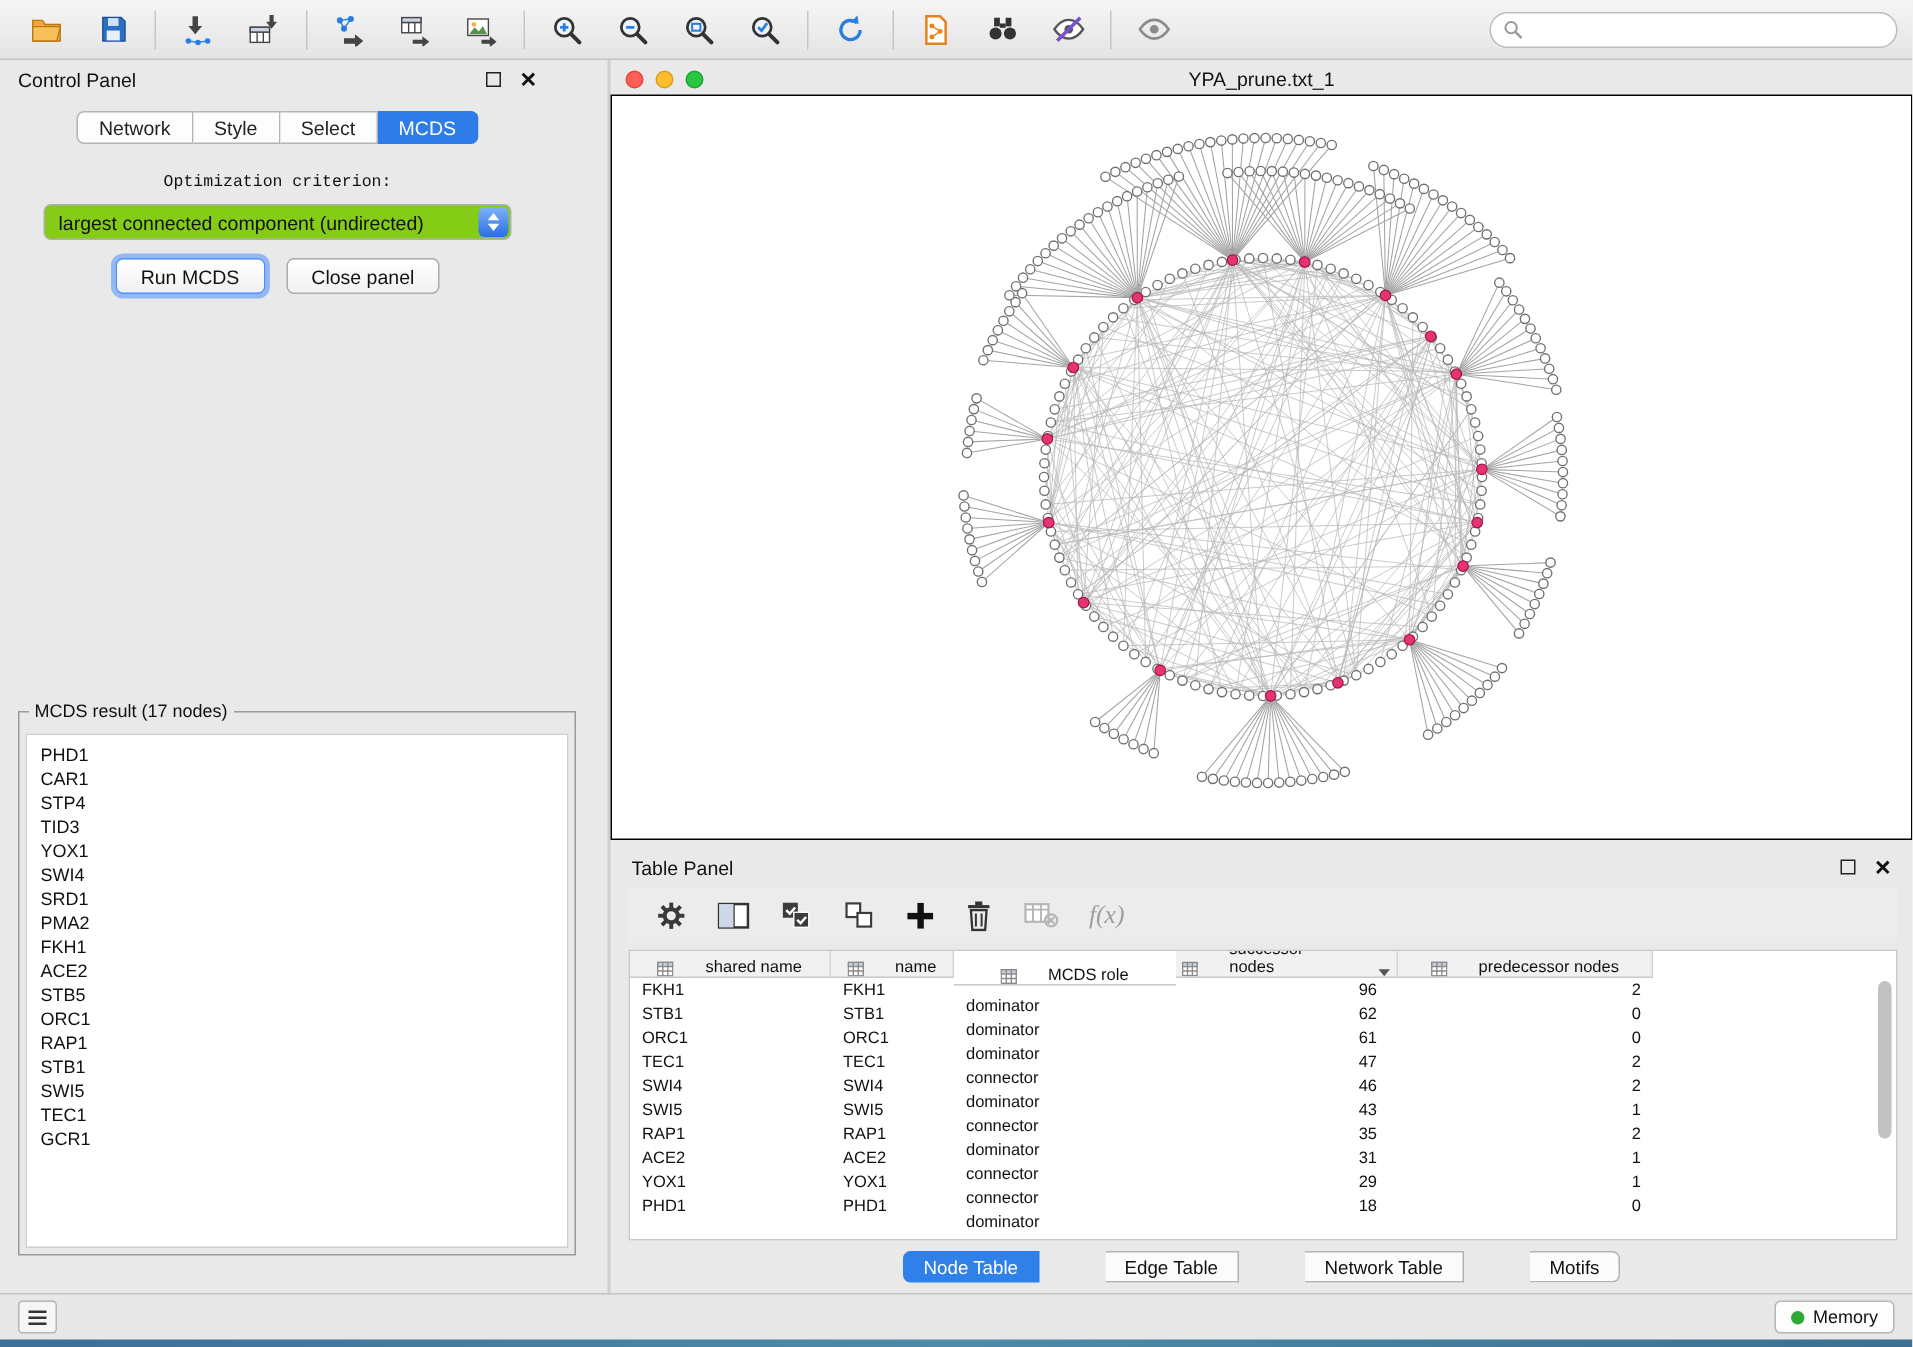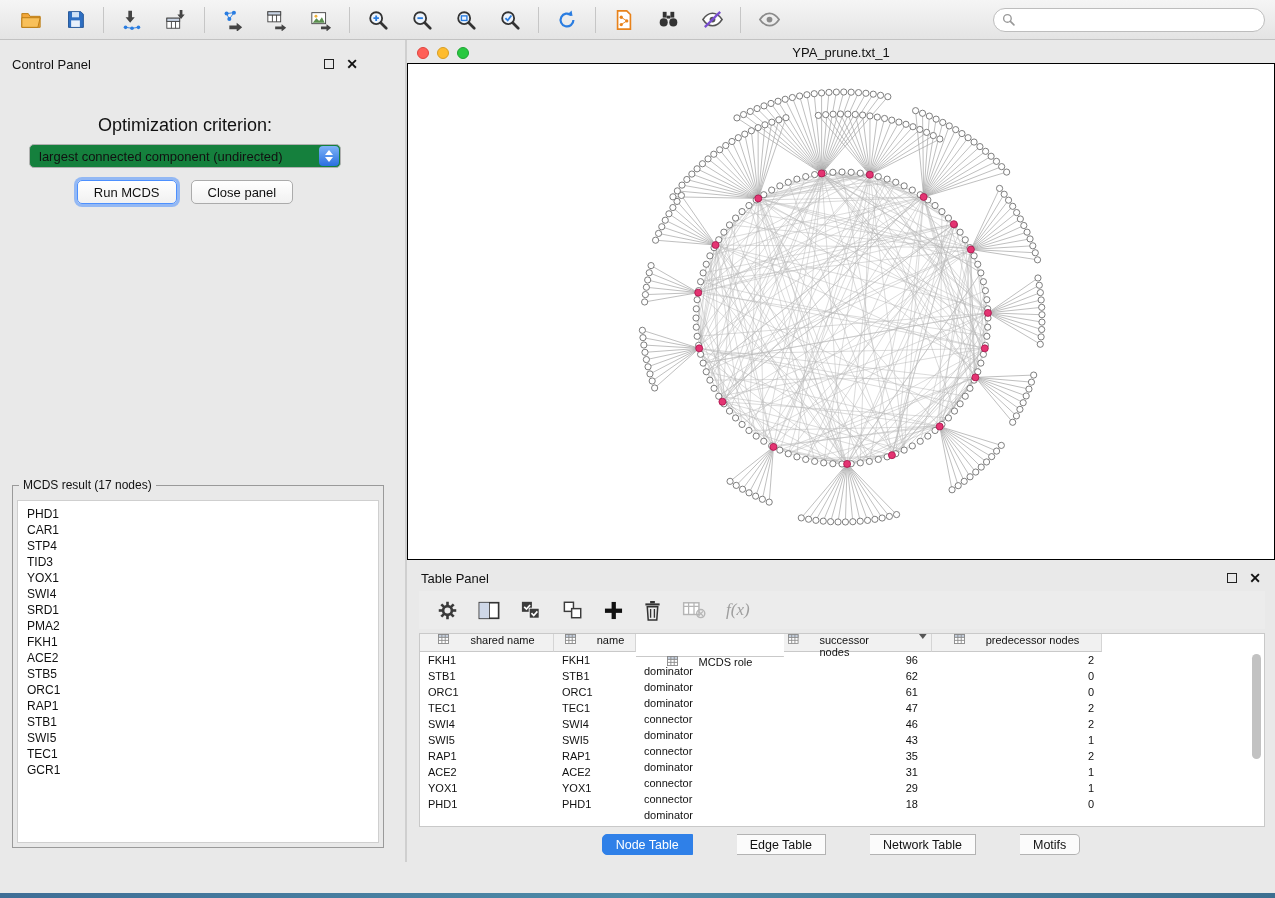--- a/index.html
+++ b/index.html
@@ -12,33 +12,33 @@
              background:linear-gradient(#f5f5f5,#e4e4e4); border-bottom:1px solid #c2c2c2;
              display:flex; align-items:center; padding:0 10px; gap:2px; }
   .tbtn { width:42px; height:32px; display:flex; align-items:center; justify-content:center; border-radius:4px; }
   .tsep { width:1px; height:26px; background:#c6c6c6; margin:0 5px; }
   #toolbar-search { margin-left:auto; width:272px; height:24px; background:#fff;
                     border:1px solid #bdbdbd; border-radius:12px; display:flex;
                     align-items:center; padding:0 8px; gap:6px; }
   #toolbar-search input { border:none; outline:none; flex:1; font-size:12px; background:transparent; }
 
   
-  #control-panel { position:absolute; left:0; top:51px; width:370px; height:822px; background:#e9e9e9; }
+  #control-panel { position:absolute; left:0; top:40px; width:370px; height:822px; background:#e9e9e9; }
   .panel-titlebar { height:26px; display:flex; align-items:center; padding:0 12px; font-size:13px; }
   .pt-icons { margin-left:auto; display:flex; gap:12px; align-items:center; }
   .icon-float { width:10px; height:10px; border:1.5px solid #222; display:inline-block; }
   .icon-close { font-size:14px; font-weight:bold; line-height:10px; color:#111; }
   .tabs { display:flex; justify-content:center; margin-top:8px; }
   .tab { height:22px; padding:3px 14px; font-size:13px; background:#fdfdfd;
          border:1px solid #b4b4b4; border-left:none; color:#222; }
   .tab:first-child { border-left:1px solid #b4b4b4; border-radius:5px 0 0 5px; }
   .tab:last-child { border-radius:0 5px 5px 0; }
   .tab.active { background:#2d7ce8; border-color:#2d7ce8; color:#fff; }
-  .opt-label { text-align:center; margin-top:38px; font-size:18px; }
-  .dropdown { margin:8px auto 0; width:312px; height:24px; background:#15803d; border:1px solid #b0b0b0;
+  .opt-label { text-align:center; margin-top:20px; font-size:11px;font-family:Liberation Mono, monospace; }
+  .dropdown { margin:8px auto 0; width:312px; height:24px; background:#84cc16; border:1px solid #b0b0b0;
               border-radius:5px; position:relative; display:flex; align-items:center;
               font-size:13px; padding:0 26px 0 9px; white-space:nowrap; }
   .dropdown .stepper { position:absolute; right:1px; top:1px; bottom:1px; width:20px; border-radius:4px;
               background:linear-gradient(#7db3f8,#2a6fe0); display:flex; flex-direction:column;
               align-items:center; justify-content:center; gap:2px; }
   .btn-row { display:flex; justify-content:center; gap:14px; margin-top:12px; }
   .mac-btn { height:24px; padding:0 16px; font-size:13px; background:linear-gradient(#ffffff,#f1f1f1);
              border:1px solid #ababab; border-radius:5px; color:#111;text-align:right; }
   .mac-btn.focused { box-shadow:0 0 0 3px rgba(77,144,254,.55); border-color:#4d90fe; }
   #result-box { position:absolute; left:12px; top:427px; width:372px; height:370px;
@@ -59,21 +59,21 @@
 
   
   #table-panel { position:absolute; left:407px; top:565px; width:868px; height:292px; }
   .tp-toolbar { position:absolute; left:12px; right:10px; top:26px; height:38px; background:#ececec;
                 display:flex; align-items:center; gap:20px; padding:0 18px; }
   .tp-icon { display:flex; align-items:center; justify-content:center; }
   .fx { font-family:"Liberation Serif",serif; font-style:italic; color:#9e9e9e; font-size:17px; }
   .table-wrap { position:absolute; left:12px; right:10px; top:68px; bottom:30px; background:#fff;
                 border:1px solid #c9c9c9; overflow:hidden; }
   .thead { display:flex; height:18px; font-size:11px; align-items:stretch; }
-  .th { display:flex; align-items:flex-start; justify-content:center; gap:21px; background:#f1f1f1;
+  .th { display:flex; align-items:flex-end; justify-content:center; gap:21px; background:#f1f1f1;
         border-right:1px solid #d5d5d5; border-bottom:1px solid #c9c9c9; padding:0 4px; }
   .trow { display:flex; height:16px; font-size:11px; align-items:center; }
   .td { padding:0 8px; overflow:hidden; white-space:nowrap; }
   .c0 { width:134px; } .c1 { width:82px; } .c2 { width:148px;margin-top:22px; }
   .c3 { width:148px; } .c4 { width:170px; }
   .num { text-align:right; }
   .vscroll { position:absolute; right:3px; top:20px; width:9px; height:105px; background:#c2c2c2; border-radius:5px; }
   .bottom-tabs { position:absolute; left:0; right:0; top:269px; display:flex; justify-content:center;gap:44px; }
   .btab { height:21px; padding:3px 13px; font-size:12.5px; background:#fbfbfb; border:1px solid #b3b3b3;
           border-left:none; }
@@ -233,20 +233,26 @@
     </div>
   </div>
 
   <div id="control-panel">
     <div class="panel-titlebar">
       <span>Control Panel</span>
       <span class="pt-icons">
         <span class="icon-float"></span>
         <span class="icon-close">✕</span>
       </span>
+    </div>
+    <div class="tabs">
+      <div class="tab">Network</div>
+      <div class="tab">Style</div>
+      <div class="tab">Select</div>
+      <div class="tab active">MCDS</div>
     </div>
     <div class="opt-label">Optimization criterion:</div>
     <div class="dropdown">
       <span>largest connected component (undirected)</span>
       <span class="stepper">
         <svg width="8" height="5" viewBox="0 0 8 5">
             <path d="M0 5L4 0L8 5z" fill="#fff"></path>
           </svg>
         <svg width="8" height="5" viewBox="0 0 8 5">
             <path d="M0 0L4 5L8 0z" fill="#fff"></path>
@@ -1222,15 +1228,26 @@
     </div>
 
     <div class="bottom-tabs">
       <div class="btab active">Node Table</div>
       <div class="btab">Edge Table</div>
       <div class="btab">Network Table</div>
       <div class="btab">Motifs</div>
     </div>
   </div>
 
+  <div id="status-bar">
+    <div id="hamburger">
+      <svg width="14" height="11" viewBox="0 0 14 11">
+          <path d="M1 1.5h12M1 5.5h12M1 9.5h12" stroke="#333" stroke-width="1.6"></path>
+        </svg>
+    </div>
+    <div id="memory-btn">
+      <span class="green-dot"></span>
+      <span>Memory</span>
+    </div>
+  </div>
 
   <div id="desktop-strip"></div>
 </div>
 
 </body></html>

